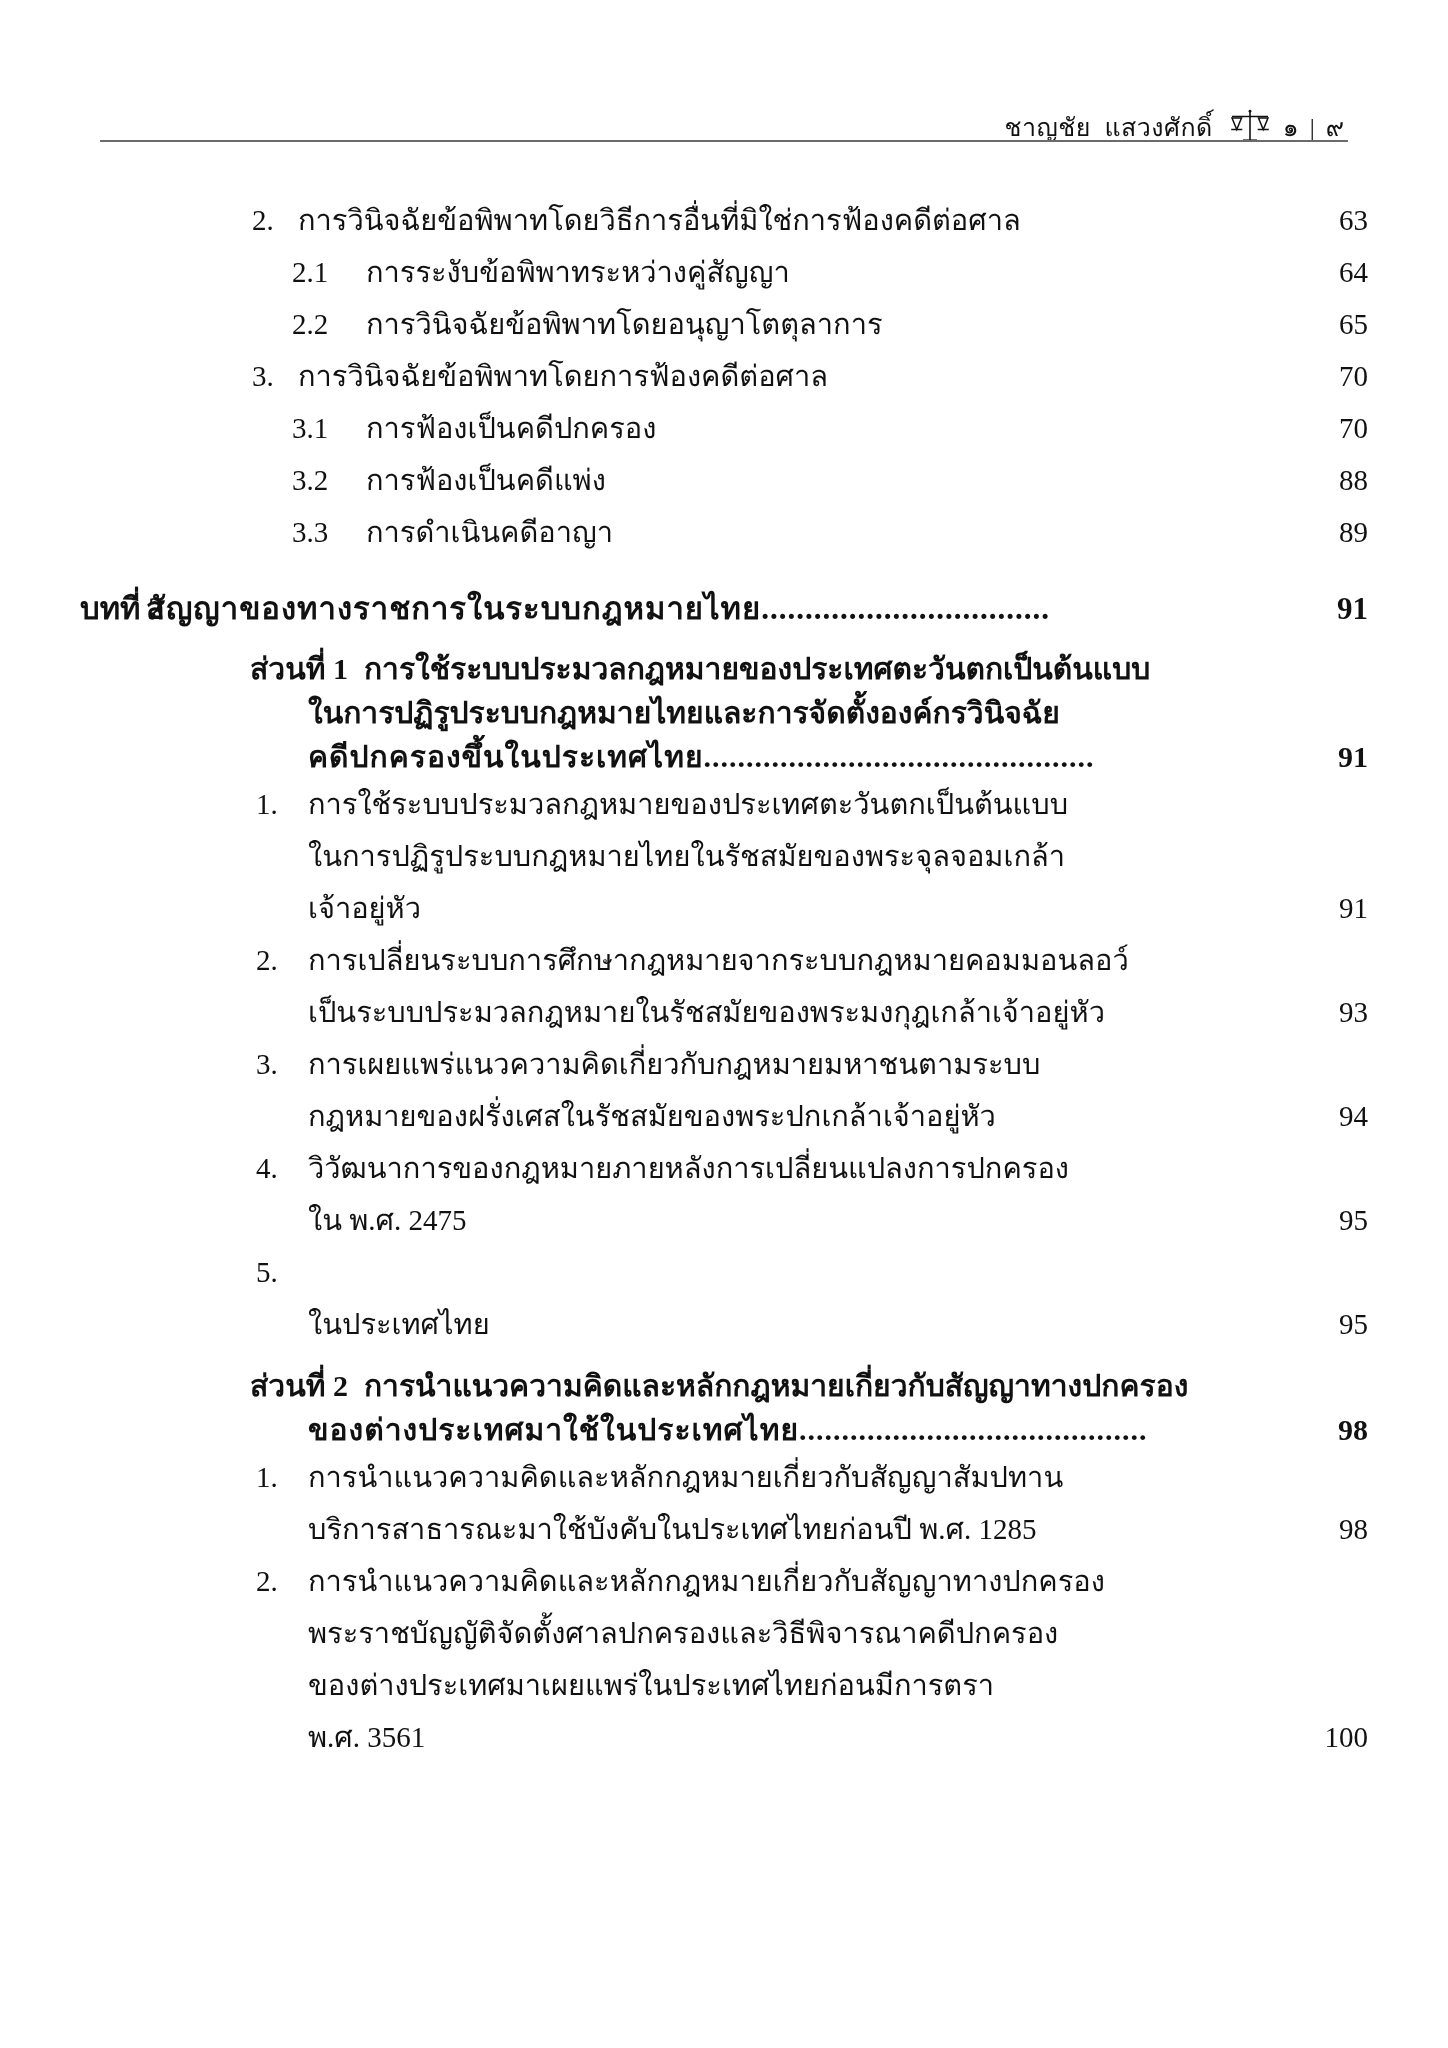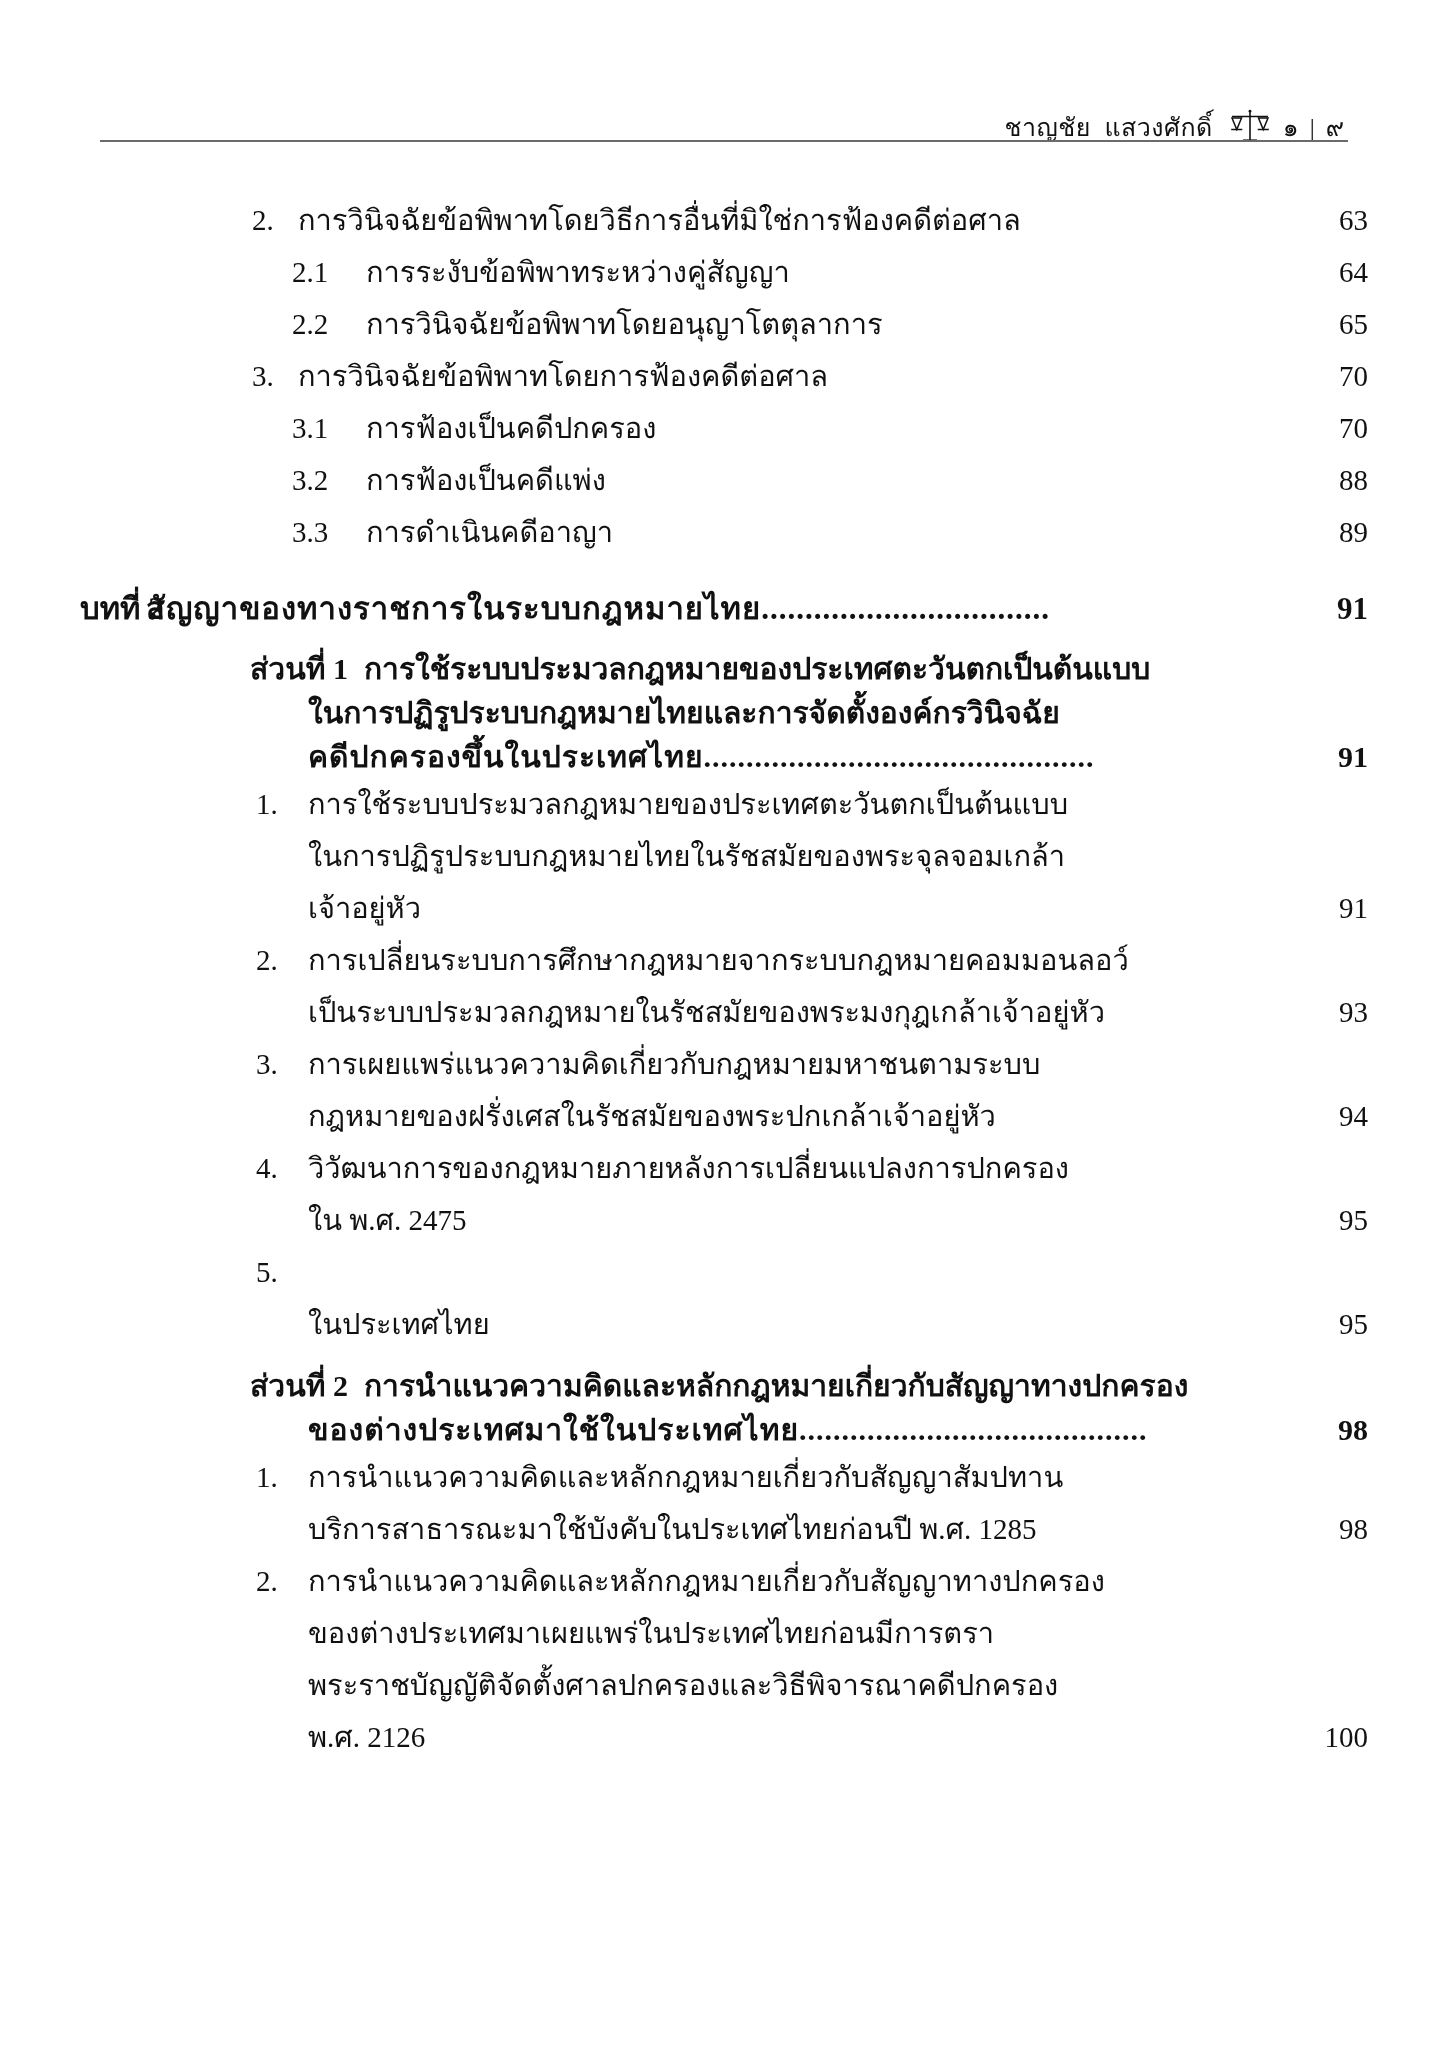--- a/index.html
+++ b/index.html
@@ -323,28 +323,28 @@
       <span class="pg">98</span>
     </div>
 
     <div class="row lvl-item">
       <span class="num">2.</span>
       <span class="txt">การนำแนวความคิดและหลักกฎหมายเกี่ยวกับสัญญาทางปกครอง</span>
       <span class="pg"></span>
     </div>
     <div class="row lvl-cont">
       <span class="num"></span>
+      <span class="txt">พระราชบัญญัติจัดตั้งศาลปกครองและวิธีพิจารณาคดีปกครอง</span>
+      <span class="pg"></span>
+    </div>
+    <div class="row lvl-cont">
+      <span class="num"></span>
       <span class="txt">ของต่างประเทศมาเผยแพร่ในประเทศไทยก่อนมีการตรา</span>
       <span class="pg"></span>
     </div>
     <div class="row lvl-cont">
       <span class="num"></span>
-      <span class="txt">พระราชบัญญัติจัดตั้งศาลปกครองและวิธีพิจารณาคดีปกครอง</span>
-      <span class="pg"></span>
-    </div>
-    <div class="row lvl-cont">
-      <span class="num"></span>
-      <span class="txt">พ.ศ. 2126</span>
+      <span class="txt">พ.ศ. 3561</span>
       <span class="pg">100</span>
     </div>
 
   </div>
 </div>
 
 </body></html>

